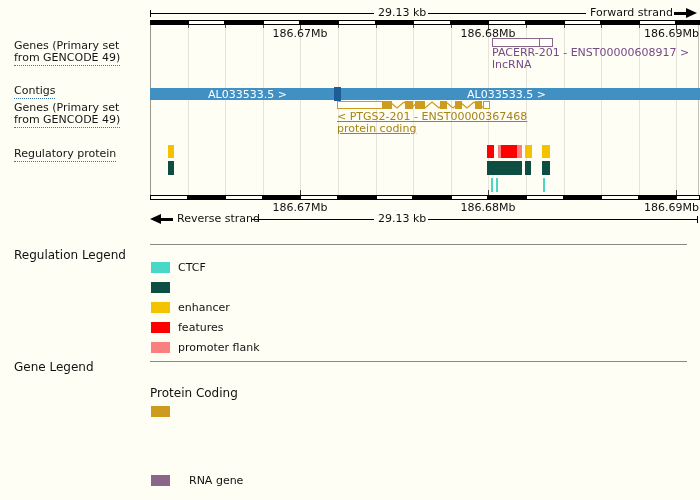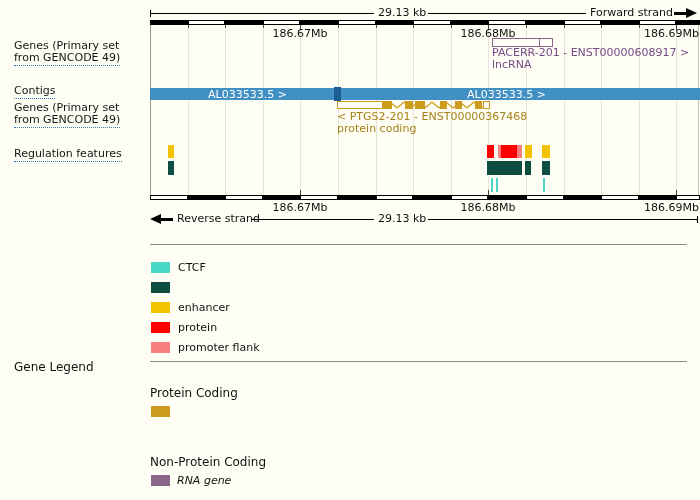--- a/index.html
+++ b/index.html
@@ -9,21 +9,21 @@
   .t11{font-size:11px;line-height:12px;white-space:nowrap;}
   .t12{font-size:12px;line-height:13px;white-space:nowrap;}
   .trackname{color:#151515;}
   .u{border-bottom:1px dotted #3a77b5;padding-bottom:1px;}
   .hline{background:#000;height:1px;}
   .rule{background:#8a8a84;height:1px;}
   .gridline{width:1px;background:#e6e4da;top:25px;height:170px;}
   .tickminor{width:1px;background:#55534d;}
   .tickmajor{width:1px;background:#44423c;}
   .barseg{height:3px;background:#fffef8;top:1px;}
-  .goldtxt{color:#a5821a;}
+  .goldtxt{color:#a5821a;text-decoration:underline;}
   .purpletxt{color:#754a87;text-align:center;}
   .swatch{width:19px;height:11px;}
   .regbox{position:absolute;}
   .ctcfline{position:absolute;width:2px;height:14px;background:#49d8c8;}
   .arrowR{width:0;height:0;border-top:5px solid transparent;border-bottom:5px solid transparent;border-left:11px solid #000;}
   .arrowL{width:0;height:0;border-top:5px solid transparent;border-bottom:5px solid transparent;border-right:11px solid #000;}
 </style>
 </head>
 <body>
 
@@ -92,21 +92,21 @@
     <span class="u">from GENCODE 49)</span>
   </div>
   <div class="abs t11 trackname" style="left:14px;top:85px;">
     <span class="u">Contigs</span>
   </div>
   <div class="abs t11 trackname" style="left:14px;top:102px;">
     <span>Genes (Primary set</span><br>
     <span class="u">from GENCODE 49)</span>
   </div>
   <div class="abs t11 trackname" style="left:14px;top:148px;">
-    <span class="u">Regulation features</span>
+    <span class="u">Regulatory protein</span>
   </div>
 
   <div class="abs" style="left:492px;top:38px;width:59px;height:7px;border:1px solid #8b668b;background:#fffef8;">
     <div class="abs" style="left:46px;top:0;width:1px;height:7px;background:#8b668b;"></div>
   </div>
   <div class="abs t11 purpletxt" style="left:492px;top:47px;">PACERR-201 - ENST00000608917 &gt;</div>
   <div class="abs t11 purpletxt" style="left:492px;top:59px;">lncRNA</div>
 
   <div class="abs" style="left:150px;top:88px;width:550px;height:12px;background:#4190c4;"></div>
   <div class="abs" style="left:334px;top:87px;width:7px;height:14px;background:#1d5c94;"></div>
@@ -159,38 +159,38 @@
 
   <div class="abs arrowL" style="left:150px;top:214px;"></div>
   <div class="abs" style="left:159px;top:218px;width:14px;height:3px;background:#000;"></div>
   <span class="abs t11" style="left:177px;top:213px;">Reverse strand</span>
   <div class="abs hline" style="left:252px;top:219px;width:122px;"></div>
   <span class="abs t11" style="left:378px;top:213px;">29.13 kb</span>
   <div class="abs hline" style="left:428px;top:219px;width:269px;"></div>
   <div class="abs" style="left:697px;top:216px;width:1px;height:7px;background:#000;"></div>
 
   <div class="abs rule" style="left:150px;top:244px;width:537px;"></div>
+  <div class="abs t12" style="left:14px;top:249px;">Regulation Legend</div>
 
   <div class="abs swatch" style="left: 151px; top: 262px; background-color: rgb(73, 216, 200);"></div>
   <span class="abs t11" style="left:178px;top:262px;">CTCF</span>
 
   <div class="abs swatch" style="left: 151px; top: 282px; background-color: rgb(13, 77, 66);"></div>
 
   <div class="abs swatch" style="left: 151px; top: 302px; background-color: rgb(243, 195, 0);"></div>
   <span class="abs t11" style="left:178px;top:302px;">enhancer</span>
 
   <div class="abs swatch" style="left: 151px; top: 322px; background-color: rgb(255, 0, 0);"></div>
-  <span class="abs t11" style="left:178px;top:322px;">protein</span>
+  <span class="abs t11" style="left:178px;top:322px;">features</span>
 
   <div class="abs swatch" style="left: 151px; top: 342px; background-color: rgb(249, 128, 127);"></div>
   <span class="abs t11" style="left:178px;top:342px;">promoter flank</span>
 
   <div class="abs rule" style="left:150px;top:361px;width:537px;"></div>
   <div class="abs t12" style="left:14px;top:361px;">Gene Legend</div>
 
   <div class="abs t12" style="left:150px;top:387px;">Protein Coding</div>
   <div class="abs swatch" style="left: 151px; top: 406px; background-color: rgb(205, 155, 29);"></div>
 
-  <div class="abs t12" style="left:150px;top:456px;">Non-Protein Coding</div>
   <div class="abs swatch" style="left: 151px; top: 475px; background-color: rgb(139, 102, 139);"></div>
-  <span class="abs t11" style="left:177px;top:475px;font-style:italic;">RNA gene</span>
+  <span class="abs t11" style="left:189px;top:475px;">RNA gene</span>
 
 </div>
 
 </body></html>

